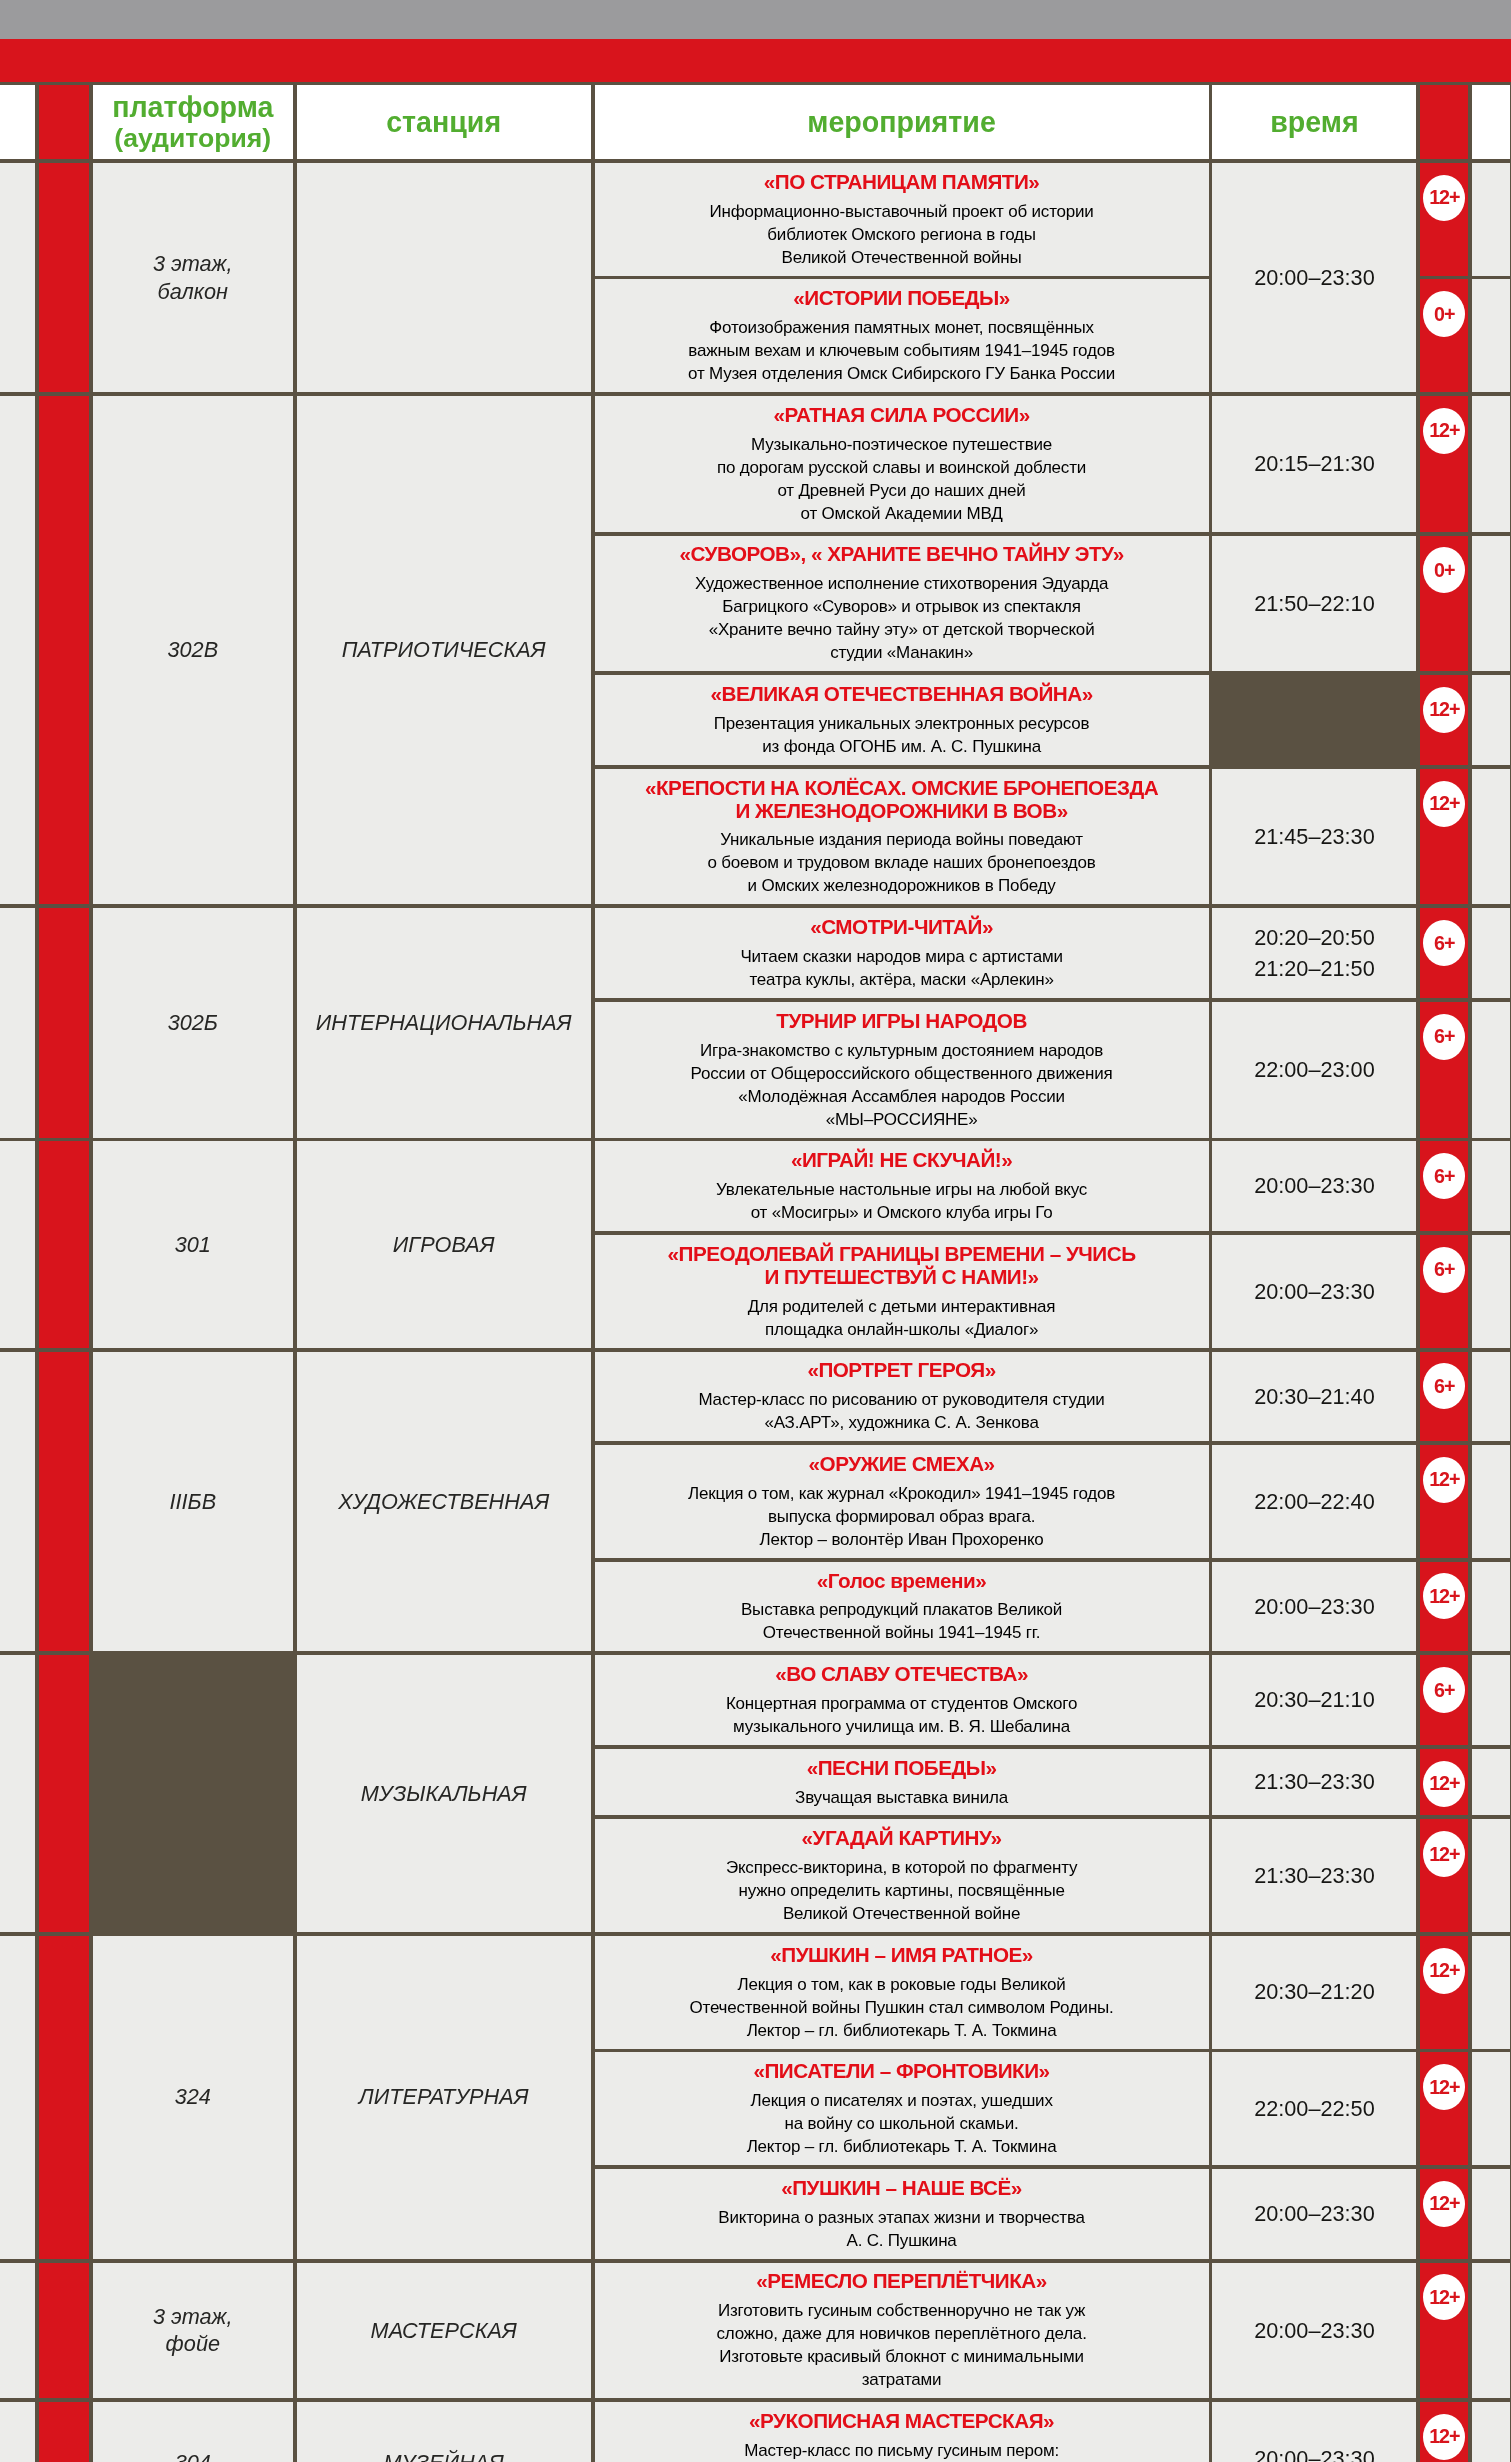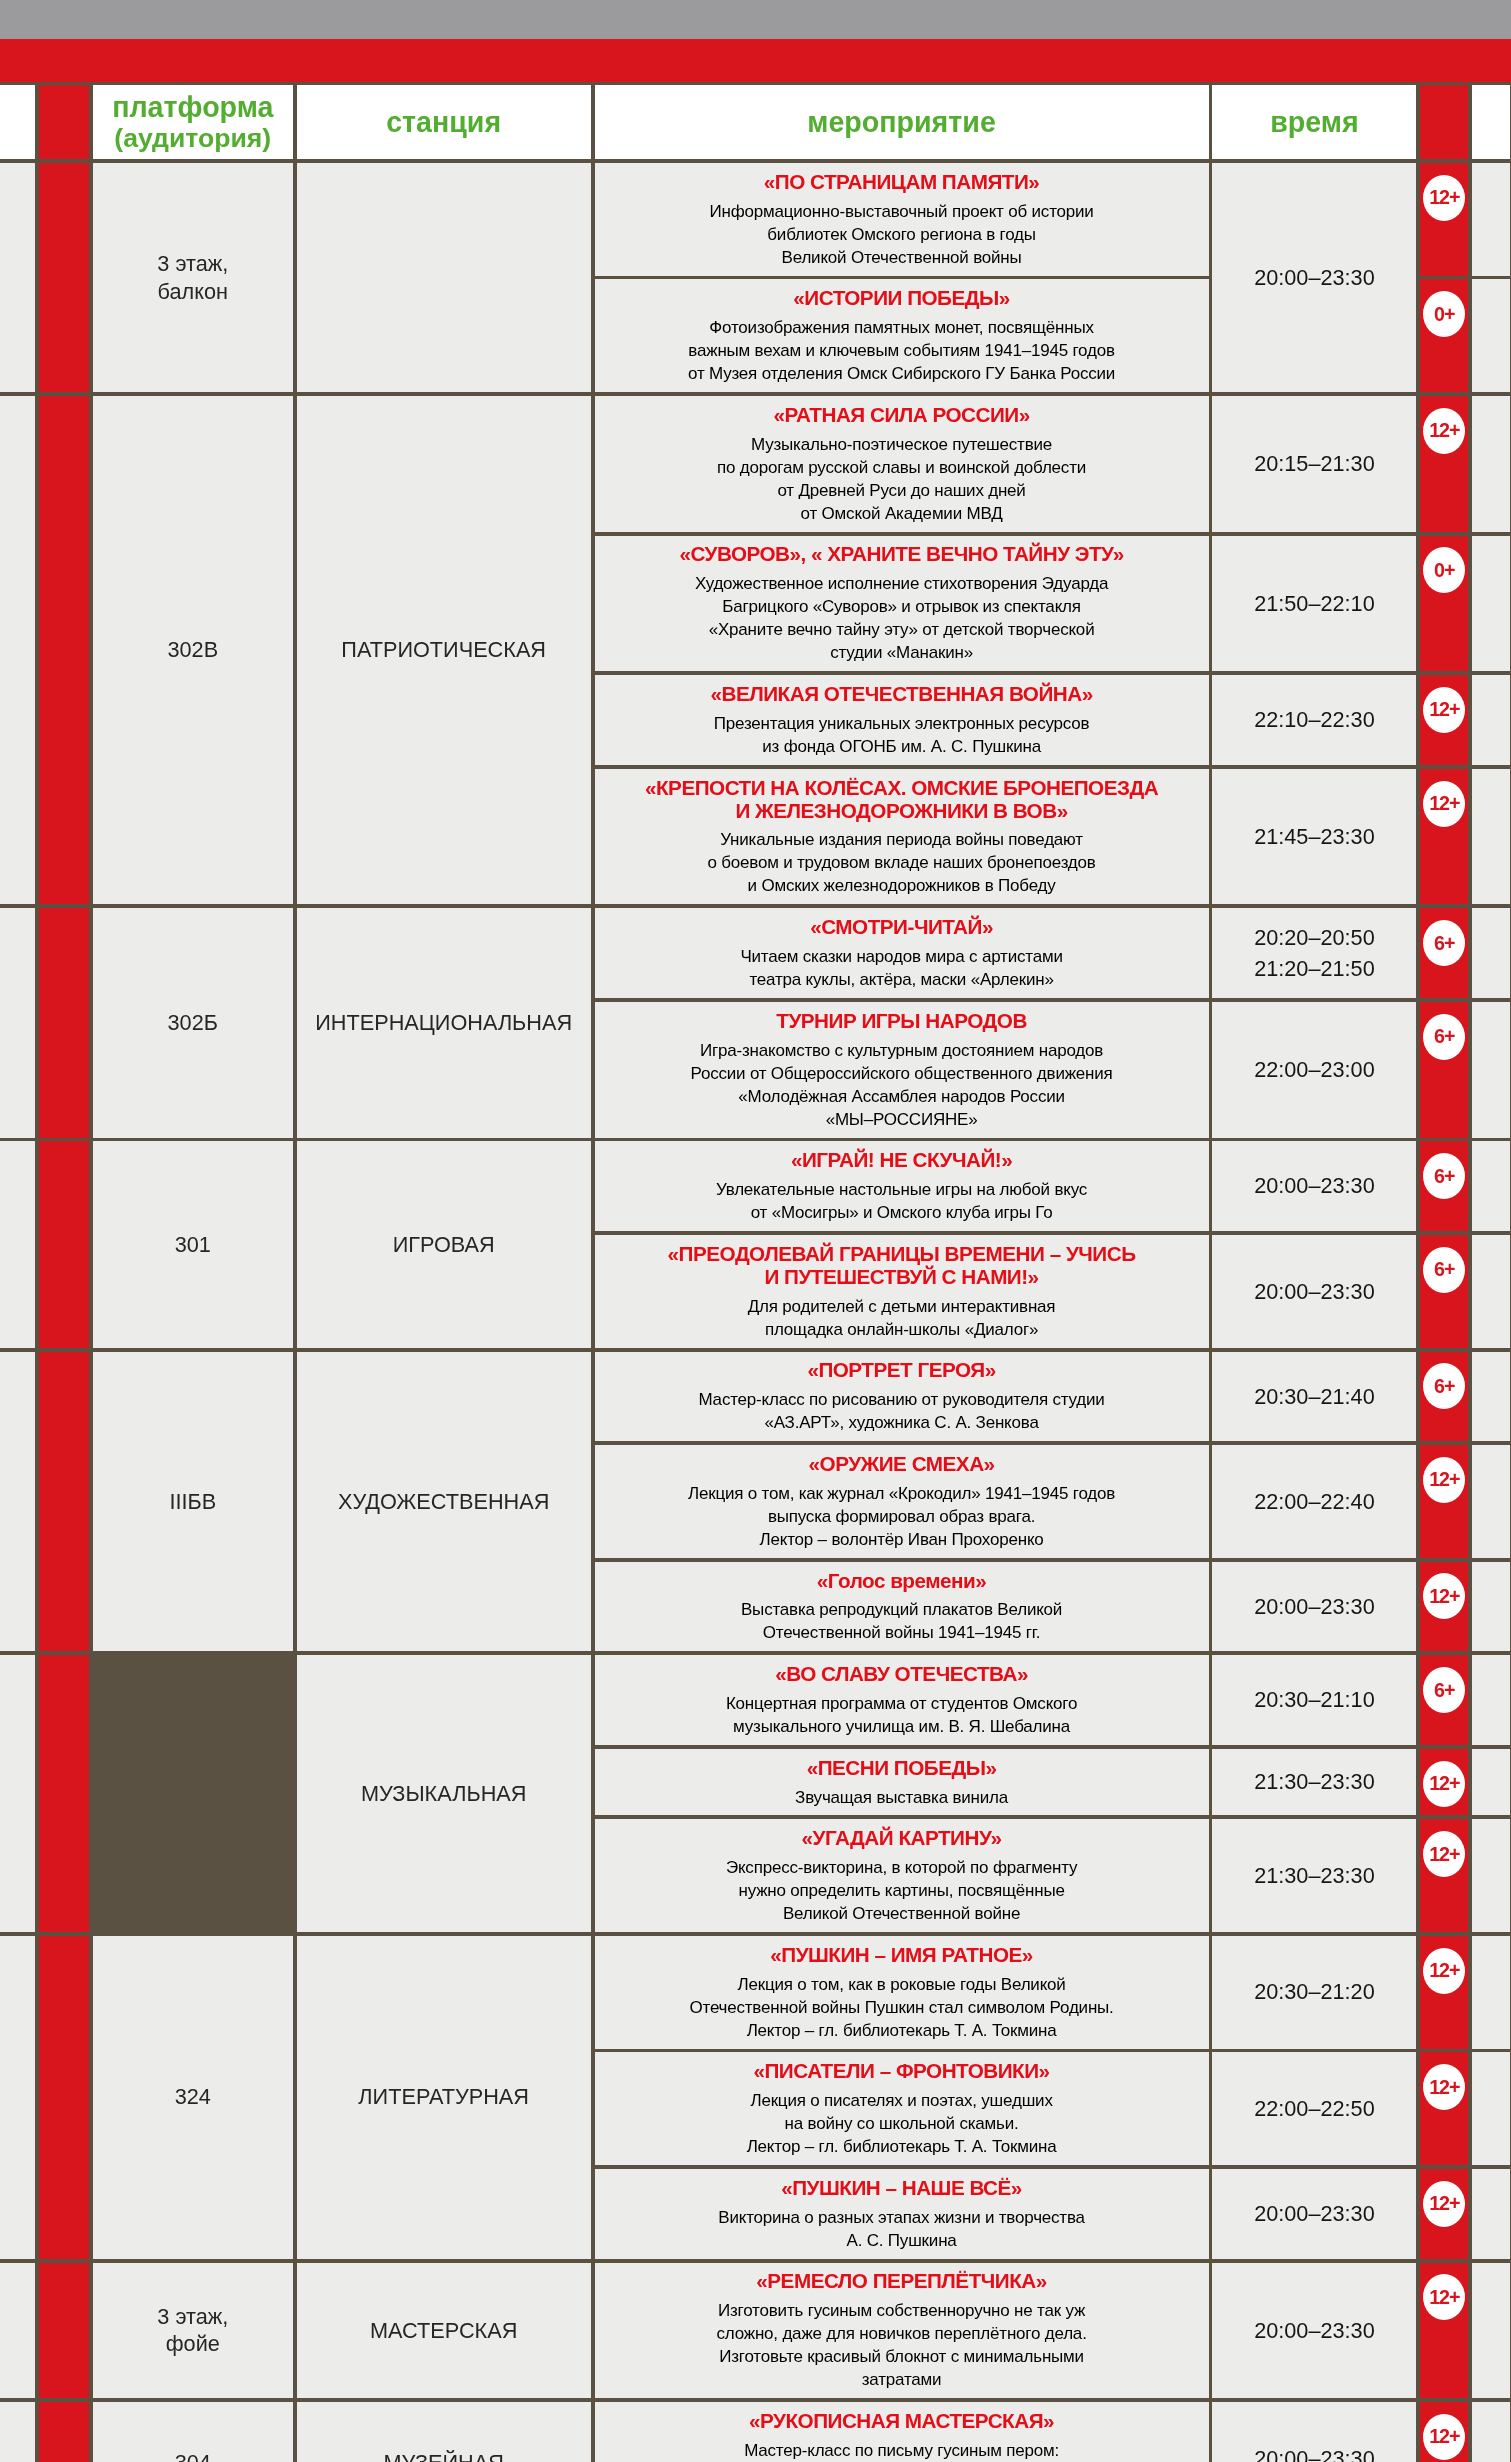--- a/index.html
+++ b/index.html
@@ -41,21 +41,21 @@
     min-height:74px;
     display:flex;flex-direction:column;align-items:center;justify-content:center;
     text-align:center;
   }
   .htext{color:var(--green);font-weight:bold;font-size:28.6px;line-height:32.5px}
   .htext-light{color:var(--green);font-weight:bold;font-size:26.6px;line-height:30.5px}
 
   .plat,.stat{
     display:flex;align-items:center;justify-content:center;
     text-align:center;font-size:21.7px;line-height:27.6px;color:#262624;
-    white-space:pre-line;padding:21px;
+    white-space:pre-line;padding:21px;font-style:italic;
   }
   .event{
     display:flex;flex-direction:column;align-items:center;justify-content:center;
     text-align:center;padding:6.9px 12.8px;
   }
   .etitle{
     color:#e30e18;font-weight:bold;font-size:20.7px;line-height:23px;
     letter-spacing:-0.5px;white-space:pre-line;
   }
   .edesc{
@@ -162,21 +162,20 @@
   <div class="cell rail railr c7" style="grid-row:5">
     <div class="badge">0+</div>
   </div>
   <div class="cell c8" style="grid-row:5"></div>
 
   <div class="cell event c5" style="grid-row:6">
     <div class="etitle">«ВЕЛИКАЯ ОТЕЧЕСТВЕННАЯ ВОЙНА»</div>
     <div class="edesc">Презентация уникальных электронных ресурсов
 из фонда ОГОНБ им. А. С. Пушкина</div>
   </div>
-  <div class="cell time c6" style="grid-row:6">22:10–22:30</div>
   <div class="cell rail railr c7" style="grid-row:6">
     <div class="badge">12+</div>
   </div>
   <div class="cell c8" style="grid-row:6"></div>
 
   <div class="cell event c5" style="grid-row:7">
     <div class="etitle">«КРЕПОСТИ НА КОЛЁСАХ. ОМСКИЕ БРОНЕПОЕЗДА
 И ЖЕЛЕЗНОДОРОЖНИКИ В ВОВ»</div>
     <div class="edesc">Уникальные издания периода войны поведают
 о боевом и трудовом вкладе наших бронепоездов

